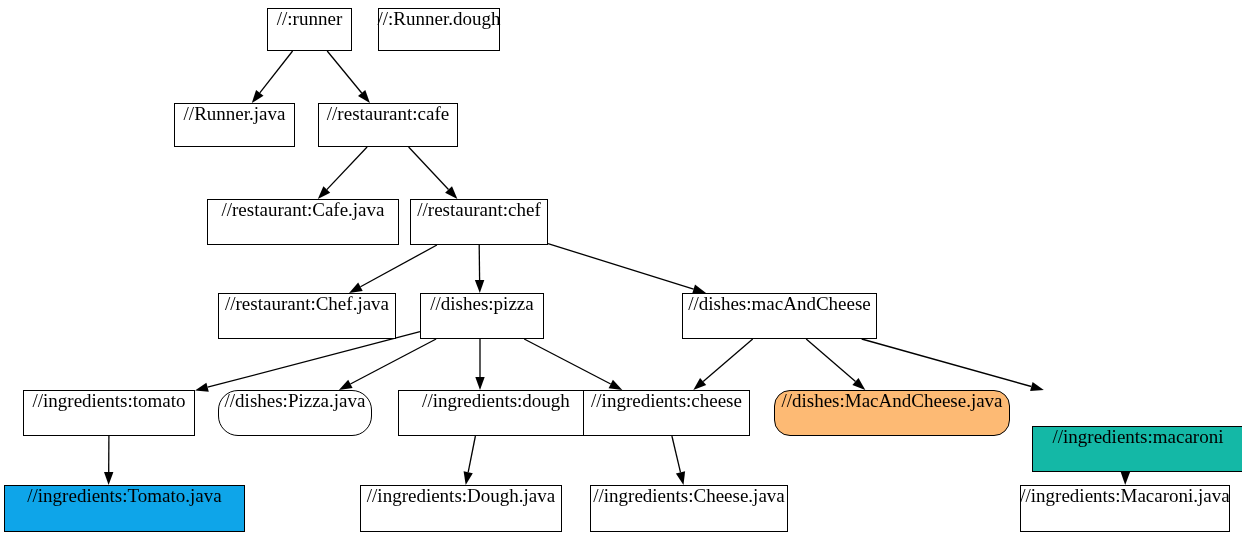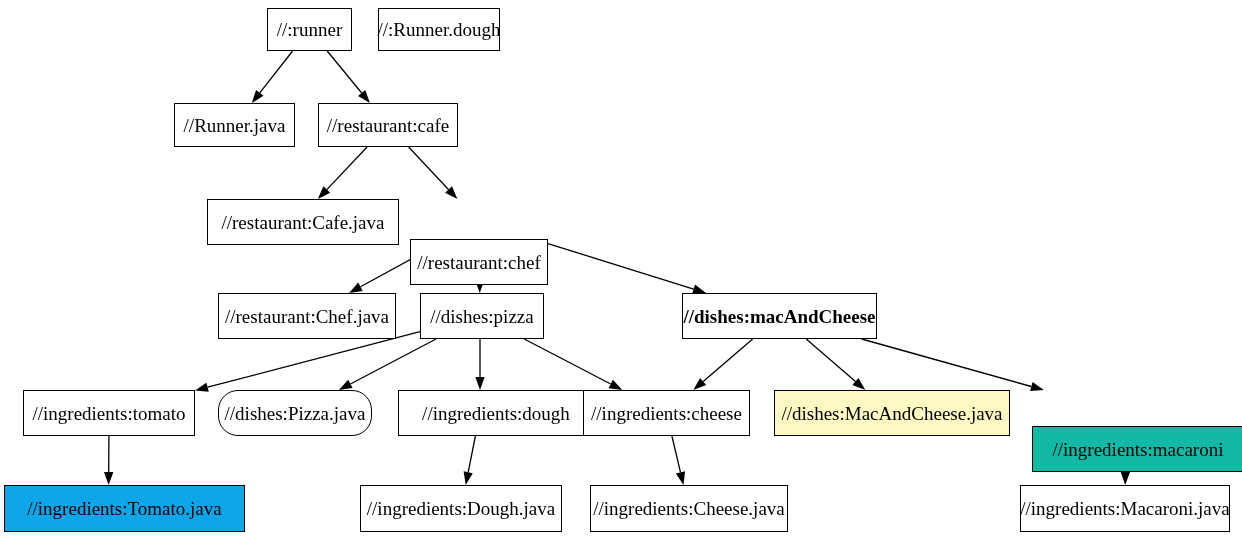--- a/index.html
+++ b/index.html
@@ -18,21 +18,21 @@
     left: 0; top: 0;
     width: 1242px; height: 539px;
     pointer-events: none;
   }
   .node {
     position: absolute;
     box-sizing: border-box;
     border: 1px solid #000000;
     background: #ffffff;
     display: flex;
-    align-items: center;
+    align-items: flex-start;
     justify-content: center;
     white-space: nowrap;
   }
   .node-label {
     font-size: 19px;
     line-height: 1;
     padding: 0 4px;
   }
 </style>
 </head>
@@ -122,45 +122,45 @@
   </div>
       <div class="node" style="left: 174px; top: 103px; width: 121px; height: 44px; border-color: rgb(0, 0, 0); background: rgb(255, 255, 255);">
     <span class="node-label">//Runner.java</span>
   </div>
       <div class="node" style="left: 318px; top: 103px; width: 140px; height: 44px; border-color: rgb(0, 0, 0); background: rgb(255, 255, 255);">
     <span class="node-label">//restaurant:cafe</span>
   </div>
       <div class="node" style="left: 207px; top: 199px; width: 192px; height: 46px; border-color: rgb(0, 0, 0); background: rgb(255, 255, 255);">
     <span class="node-label">//restaurant:Cafe.java</span>
   </div>
-      <div class="node" style="left: 410px; top: 199px; width: 138px; height: 46px; border-color: rgb(0, 0, 0); background: rgb(255, 255, 255); margin-top: 40px;">
+      <div class="node" style="left: 410px; top: 199px; width: 138px; height: 46px; border-color: rgb(0, 0, 0); background: rgb(255, 255, 255);">
     <span class="node-label">//restaurant:chef</span>
   </div>
       <div class="node" style="left: 218px; top: 293px; width: 178px; height: 46px; border-color: rgb(0, 0, 0); background: rgb(255, 255, 255);">
     <span class="node-label">//restaurant:Chef.java</span>
   </div>
       <div class="node" style="left: 420px; top: 293px; width: 124px; height: 46px; border-color: rgb(0, 0, 0); background: rgb(255, 255, 255);">
     <span class="node-label">//dishes:pizza</span>
   </div>
-      <div class="node" style="left: 682px; top: 293px; width: 195px; height: 46px; border-color: rgb(0, 0, 0); background: rgb(255, 255, 255); font-weight: bold;">
+      <div class="node" style="left: 682px; top: 293px; width: 195px; height: 46px; border-color: rgb(0, 0, 0); background: rgb(255, 255, 255);">
     <span class="node-label">//dishes:macAndCheese</span>
   </div>
       <div class="node" style="left: 23px; top: 390px; width: 172px; height: 46px; border-color: rgb(0, 0, 0); background: rgb(255, 255, 255);">
     <span class="node-label">//ingredients:tomato</span>
   </div>
       <div class="node" style="left: 218px; top: 390px; width: 154px; height: 46px; border-color: rgb(0, 0, 0); background: rgb(255, 255, 255); border-radius: 20px;">
     <span class="node-label">//dishes:Pizza.java</span>
   </div>
       <div class="node" style="left: 398px; top: 390px; width: 196px; height: 46px; border-color: rgb(0, 0, 0); background: rgb(255, 255, 255);">
     <span class="node-label">//ingredients:dough</span>
   </div>
       <div class="node" style="left: 583px; top: 390px; width: 167px; height: 46px; border-color: rgb(0, 0, 0); background: rgb(255, 255, 255);">
     <span class="node-label">//ingredients:cheese</span>
   </div>
-      <div class="node" style="left: 774px; top: 390px; width: 236px; height: 46px; border-color: rgb(0, 0, 0); background: #fef9c3;">
+      <div class="node" style="left: 774px; top: 390px; width: 236px; height: 46px; border-color: rgb(0, 0, 0); background: #fdba74; border-radius: 16px;">
     <span class="node-label">//dishes:MacAndCheese.java</span>
   </div>
       <div class="node" style="left: 1032px; top: 390px; width: 212px; height: 46px; border-color: rgb(0, 0, 0); background: #14b8a6; margin-top: 36px;">
     <span class="node-label">//ingredients:macaroni</span>
   </div>
       <div class="node" style="left: 4px; top: 485px; width: 241px; height: 47px; border-color: rgb(0, 0, 0); background: #0ea5e9;">
     <span class="node-label">//ingredients:Tomato.java</span>
   </div>
       <div class="node" style="left: 360px; top: 485px; width: 202px; height: 47px; border-color: rgb(0, 0, 0); background: rgb(255, 255, 255);">
     <span class="node-label">//ingredients:Dough.java</span>

